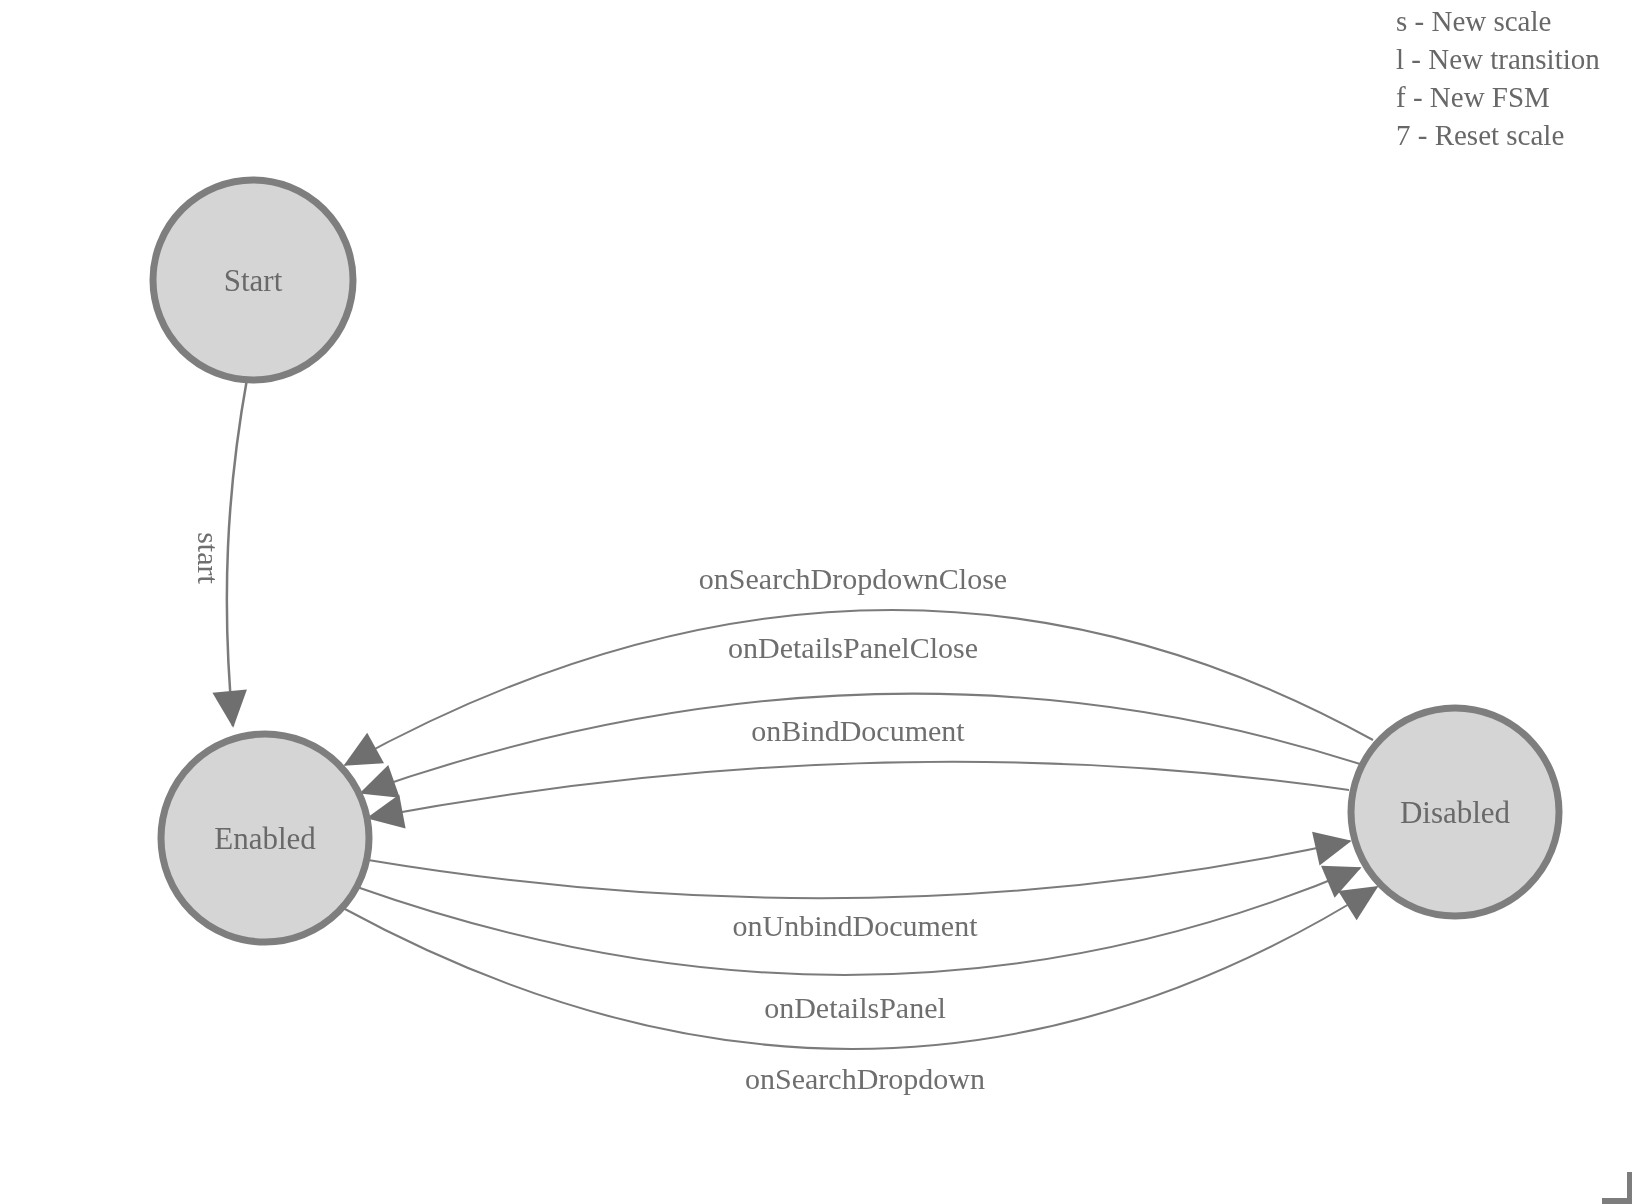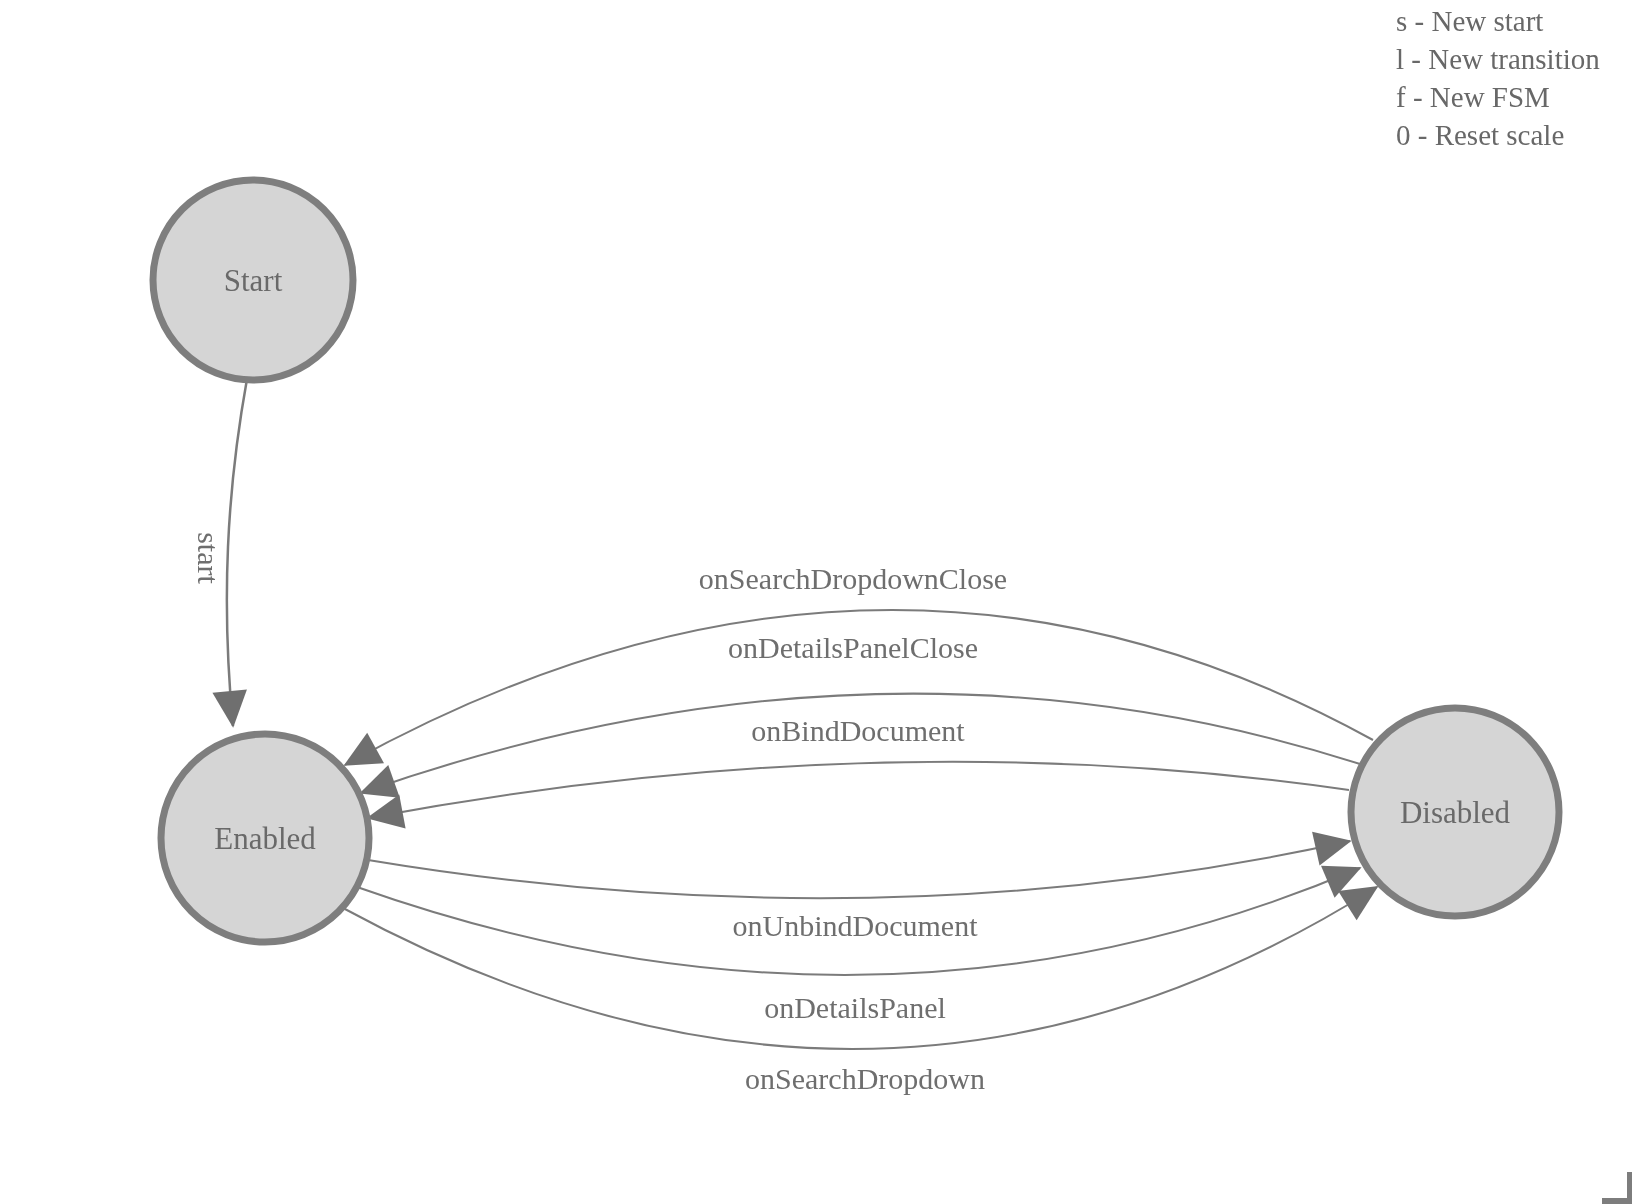--- a/index.html
+++ b/index.html
@@ -135,22 +135,22 @@
     <text x="265" y="849">Enabled</text>
   </g>
 
   <g class="node">
     <circle cx="1455" cy="812" r="104"></circle>
     <text x="1455" y="823">Disabled</text>
   </g>
 </svg>
 
 <div id="legend">
-  <div>s - New start</div>
+  <div>s - New scale</div>
   <div>l - New transition</div>
   <div>f - New FSM</div>
-  <div>0 - Reset scale</div>
+  <div>7 - Reset scale</div>
 </div>
 
 <div id="corner-mark">
   <div class="v"></div>
   <div class="h"></div>
 </div>
 
 </body></html>

